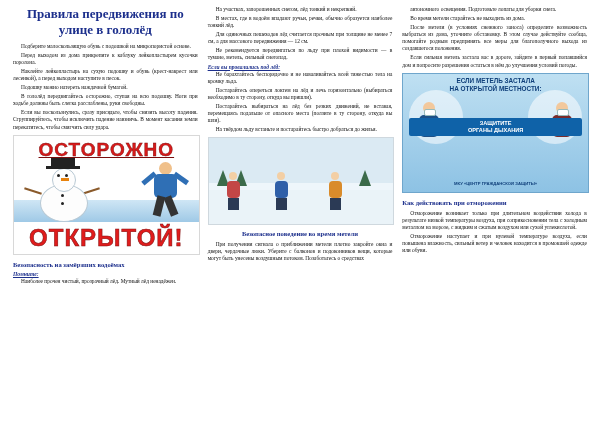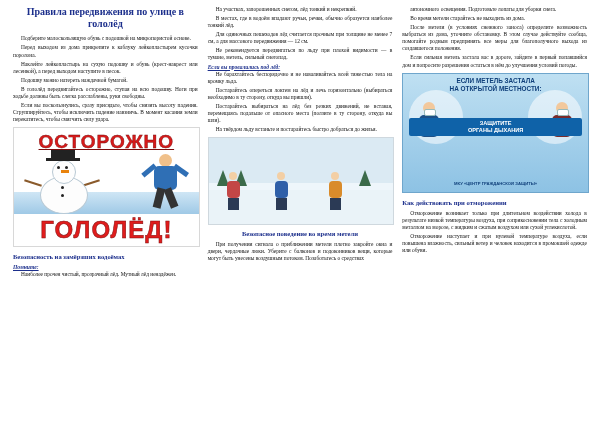--- a/index.html
+++ b/index.html
@@ -15,21 +15,21 @@
     display:flex;
     box-sizing:border-box;
     padding:6px 8px 4px 8px;
   }
   .col{
     width:33.33%;
     box-sizing:border-box;
     padding:0 5px;
   }
   h1.title{
-    font-size:10px;
+    font-size:13px;
     line-height:1.22;
     text-align:center;
     color:#1c2f8c;
     font-weight:bold;
     margin:0 0 5px 0;
   }
   p.body{
     font-size:5.4px;
     line-height:1.31;
     text-align:justify;
@@ -214,21 +214,21 @@
 
       <div class="poster-figure">
         <div class="pf-arm l"></div>
         <div class="pf-arm r"></div>
         <div class="pf-head"></div>
         <div class="pf-body"></div>
         <div class="pf-leg l"></div>
         <div class="pf-leg r"></div>
       </div>
 
-      <div class="gololed">ГОЛОЛЁД!</div>
+      <div class="gololed">ОТКРЫТОЙ!</div>
     </div>
 
     <div class="sec-title left">Безопасность на замёрзших водоёмах</div>
     <div class="note">Помните:</div>
     <p class="body">Наиболее прочен чистый, прозрачный лёд. Мутный лёд ненадёжен.</p>
   </div>
 
   <div class="col">
     <p class="body">На участках, запорошенных снегом, лёд тонкий и некрепкий.</p>
     <p class="body">В местах, где в водоём впадают ручьи, речки, обычно образуется наиболее тонкий лёд.</p>

